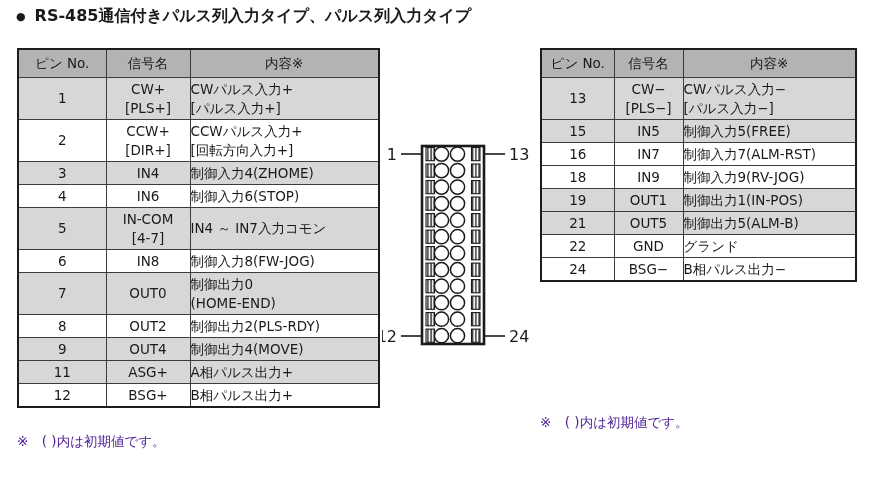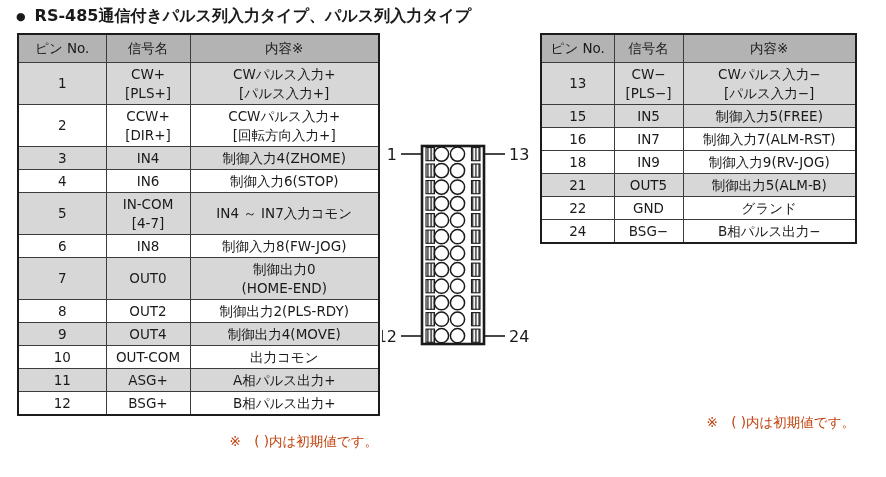--- a/index.html
+++ b/index.html
@@ -1,35 +1,35 @@
 <!DOCTYPE html>
 <html><head>
 <meta charset="utf-8">
 <style>
   html,body{margin:0;padding:0;background:#fff;}
   .page{position:relative;width:886px;height:477px;background:#ffffff;overflow:hidden;
         font-family:"DejaVu Sans","Liberation Sans",sans-serif;color:#1a1a1a;}
   .title{position:absolute;left:16px;top:6px;font-size:16px;font-weight:bold;
          display:flex;align-items:center;gap:9px;}
   .title .bullet{font-size:11px;line-height:1;}
-  table.pintable{border-collapse:collapse;table-layout:fixed;position:absolute;top:33px;
+  table.pintable{border-collapse:collapse;table-layout:fixed;position:absolute;top:48px;
                  font-size:13.5px;background:#fff;}
   table.pintable td,table.pintable th{border:1px solid #3c3c3c;padding:0;vertical-align:middle;
                  white-space:pre-line;line-height:1.35;overflow:hidden;}
   table.pintable{border:2px solid #1c1c1c;}
   table.pintable th{background:#b3b3b3;font-weight:normal;height:27px;}
   tr.shaded td{background:#d7d7d7;}
   tr.r-single{height:23px;}
   tr.r-tall{height:42px;}
   td.pin,td.sig{text-align:center;}
-  td.desc,th.desc{text-align:center;padding-left:7px;}
+  td.desc,th.desc{text-align:left;padding-left:7px;}
   th.desc{text-align:center;padding-left:0;}
   .t-left{left:17px;width:361px;}
   .t-right{left:540px;width:315px;}
-  .footnote{position:absolute;font-size:13.5px;text-align:right;color:#c2410c;}
+  .footnote{position:absolute;font-size:13.5px;color:#4c1d95;}
   .fn-left{left:17px;width:361px;top:433px;}
   .fn-right{left:540px;width:315px;top:414px;}
   .connector{position:absolute;left:382px;top:140px;}
   .connector text{font-size:16px;fill:#1a1a1a;font-family:"DejaVu Sans","Liberation Sans",sans-serif;}
 </style>
 </head>
 <body>
 
 <div class="page">
 
@@ -94,25 +94,20 @@
     <tr class="r-single">
       <td class="pin">8</td>
       <td class="sig">OUT2</td>
       <td class="desc">制御出力2(PLS-RDY)</td>
     </tr>
     <tr class="r-single shaded">
       <td class="pin">9</td>
       <td class="sig">OUT4</td>
       <td class="desc">制御出力4(MOVE)</td>
     </tr>
-    <tr class="r-single">
-      <td class="pin">10</td>
-      <td class="sig">OUT-COM</td>
-      <td class="desc">出力コモン</td>
-    </tr>
     <tr class="r-single shaded">
       <td class="pin">11</td>
       <td class="sig">ASG+</td>
       <td class="desc">A相パルス出力+</td>
     </tr>
     <tr class="r-single">
       <td class="pin">12</td>
       <td class="sig">BSG+</td>
       <td class="desc">B相パルス出力+</td>
     </tr>
@@ -147,20 +142,25 @@
       <td class="pin">16</td>
       <td class="sig">IN7</td>
       <td class="desc">制御入力7(ALM-RST)</td>
     </tr>
     <tr class="r-single">
       <td class="pin">18</td>
       <td class="sig">IN9</td>
       <td class="desc">制御入力9(RV-JOG)</td>
     </tr>
     <tr class="r-single shaded">
+      <td class="pin">19</td>
+      <td class="sig">OUT1</td>
+      <td class="desc">制御出力1(IN-POS)</td>
+    </tr>
+    <tr class="r-single shaded">
       <td class="pin">21</td>
       <td class="sig">OUT5</td>
       <td class="desc">制御出力5(ALM-B)</td>
     </tr>
     <tr class="r-single">
       <td class="pin">22</td>
       <td class="sig">GND</td>
       <td class="desc">グランド</td>
     </tr>
     <tr class="r-single">

